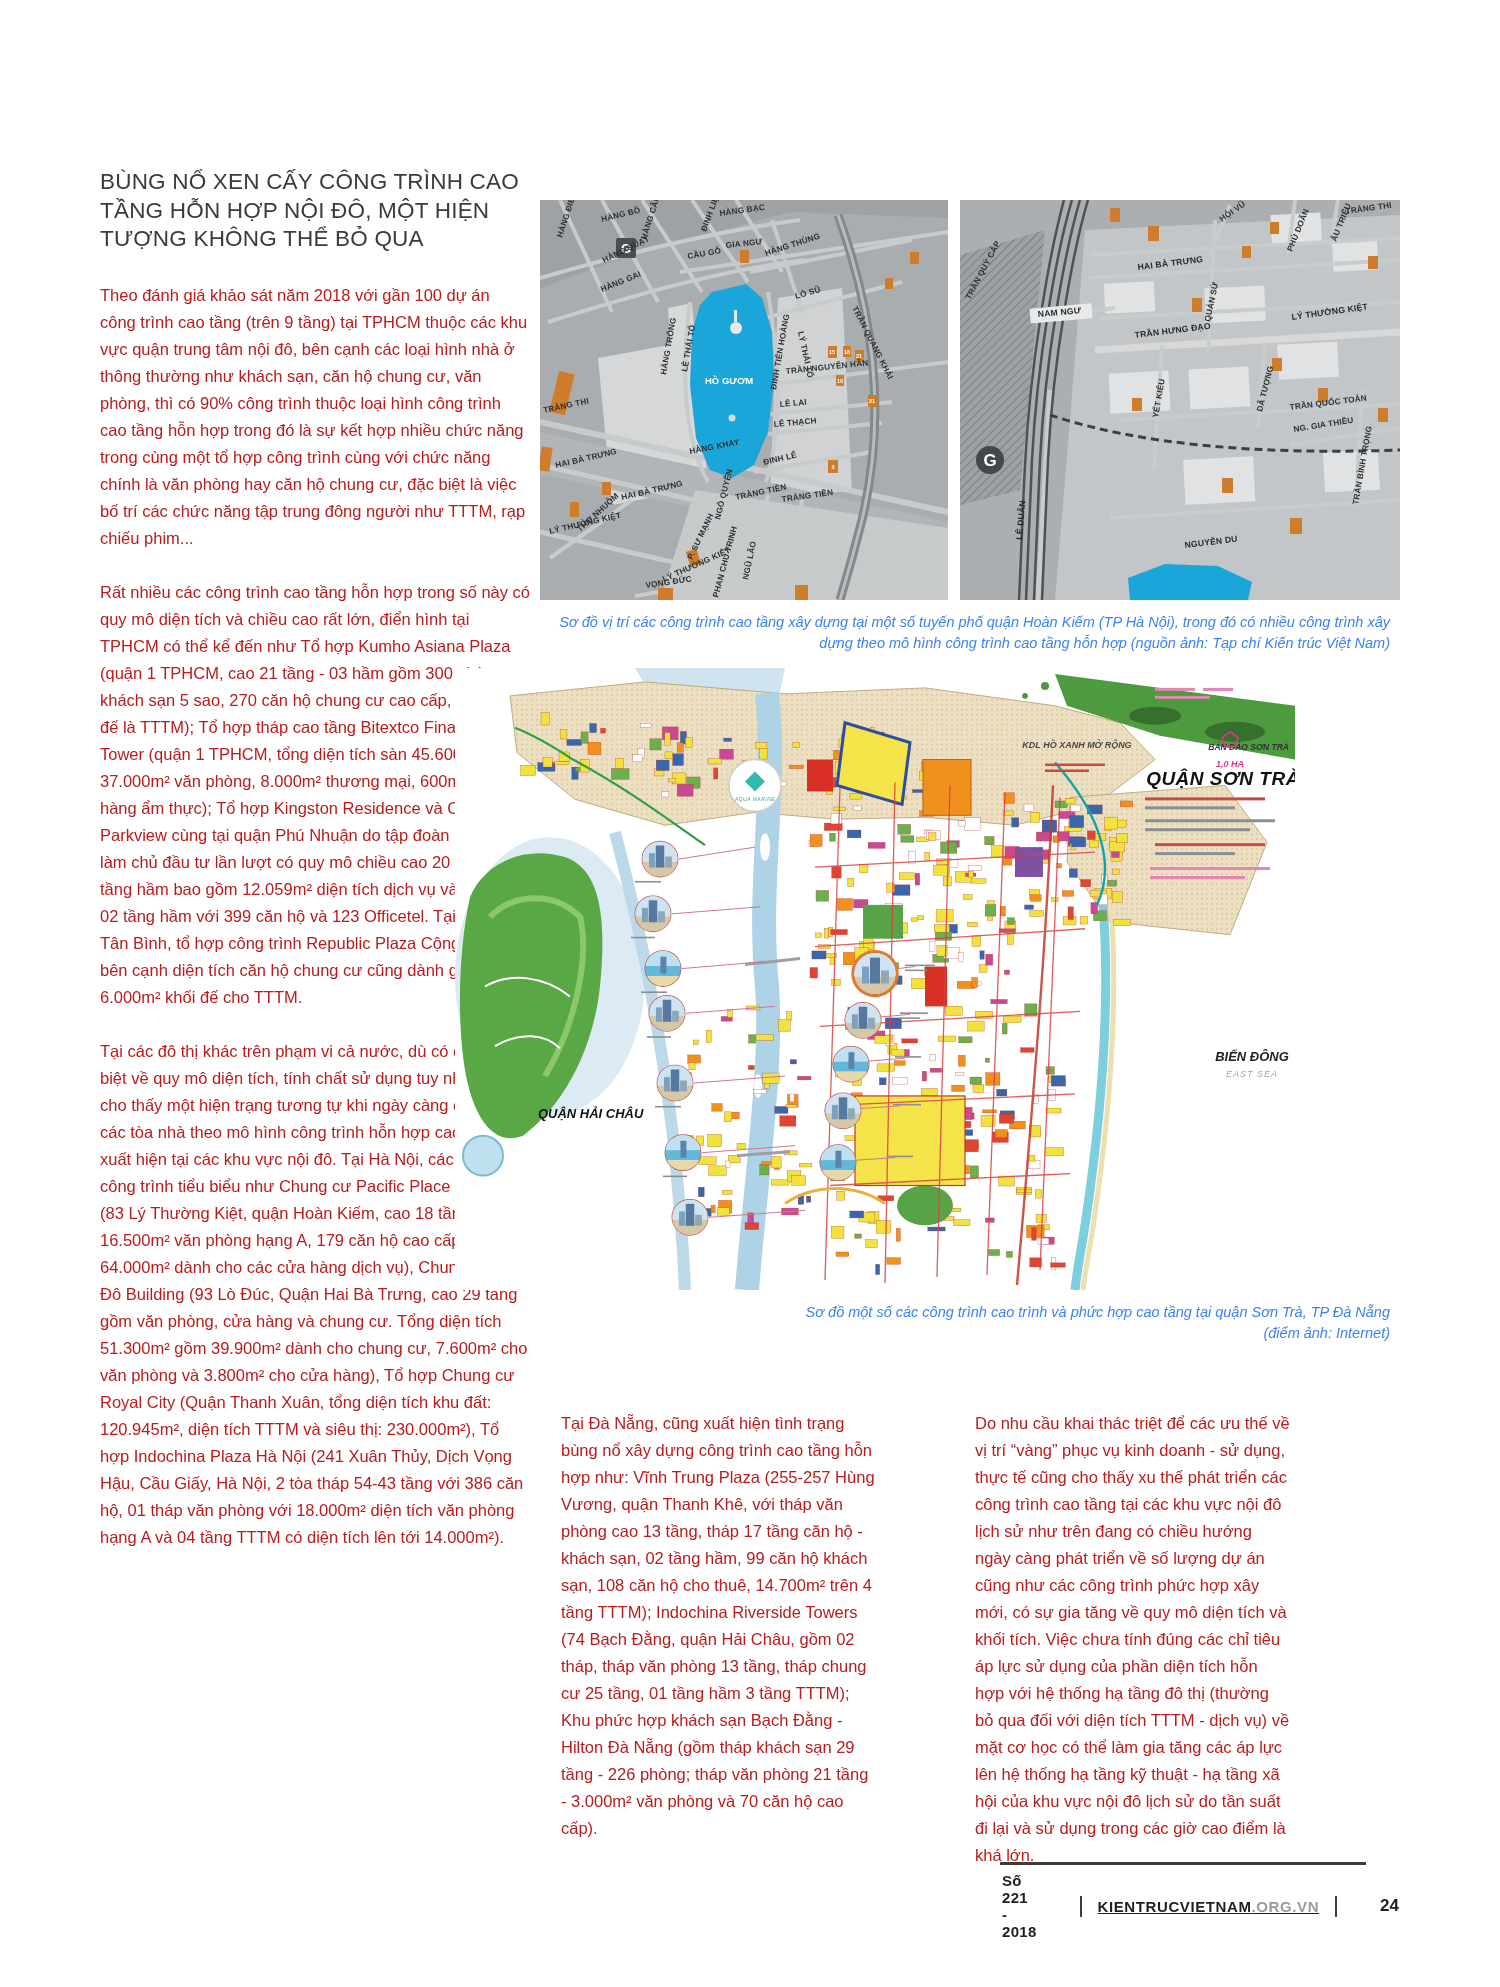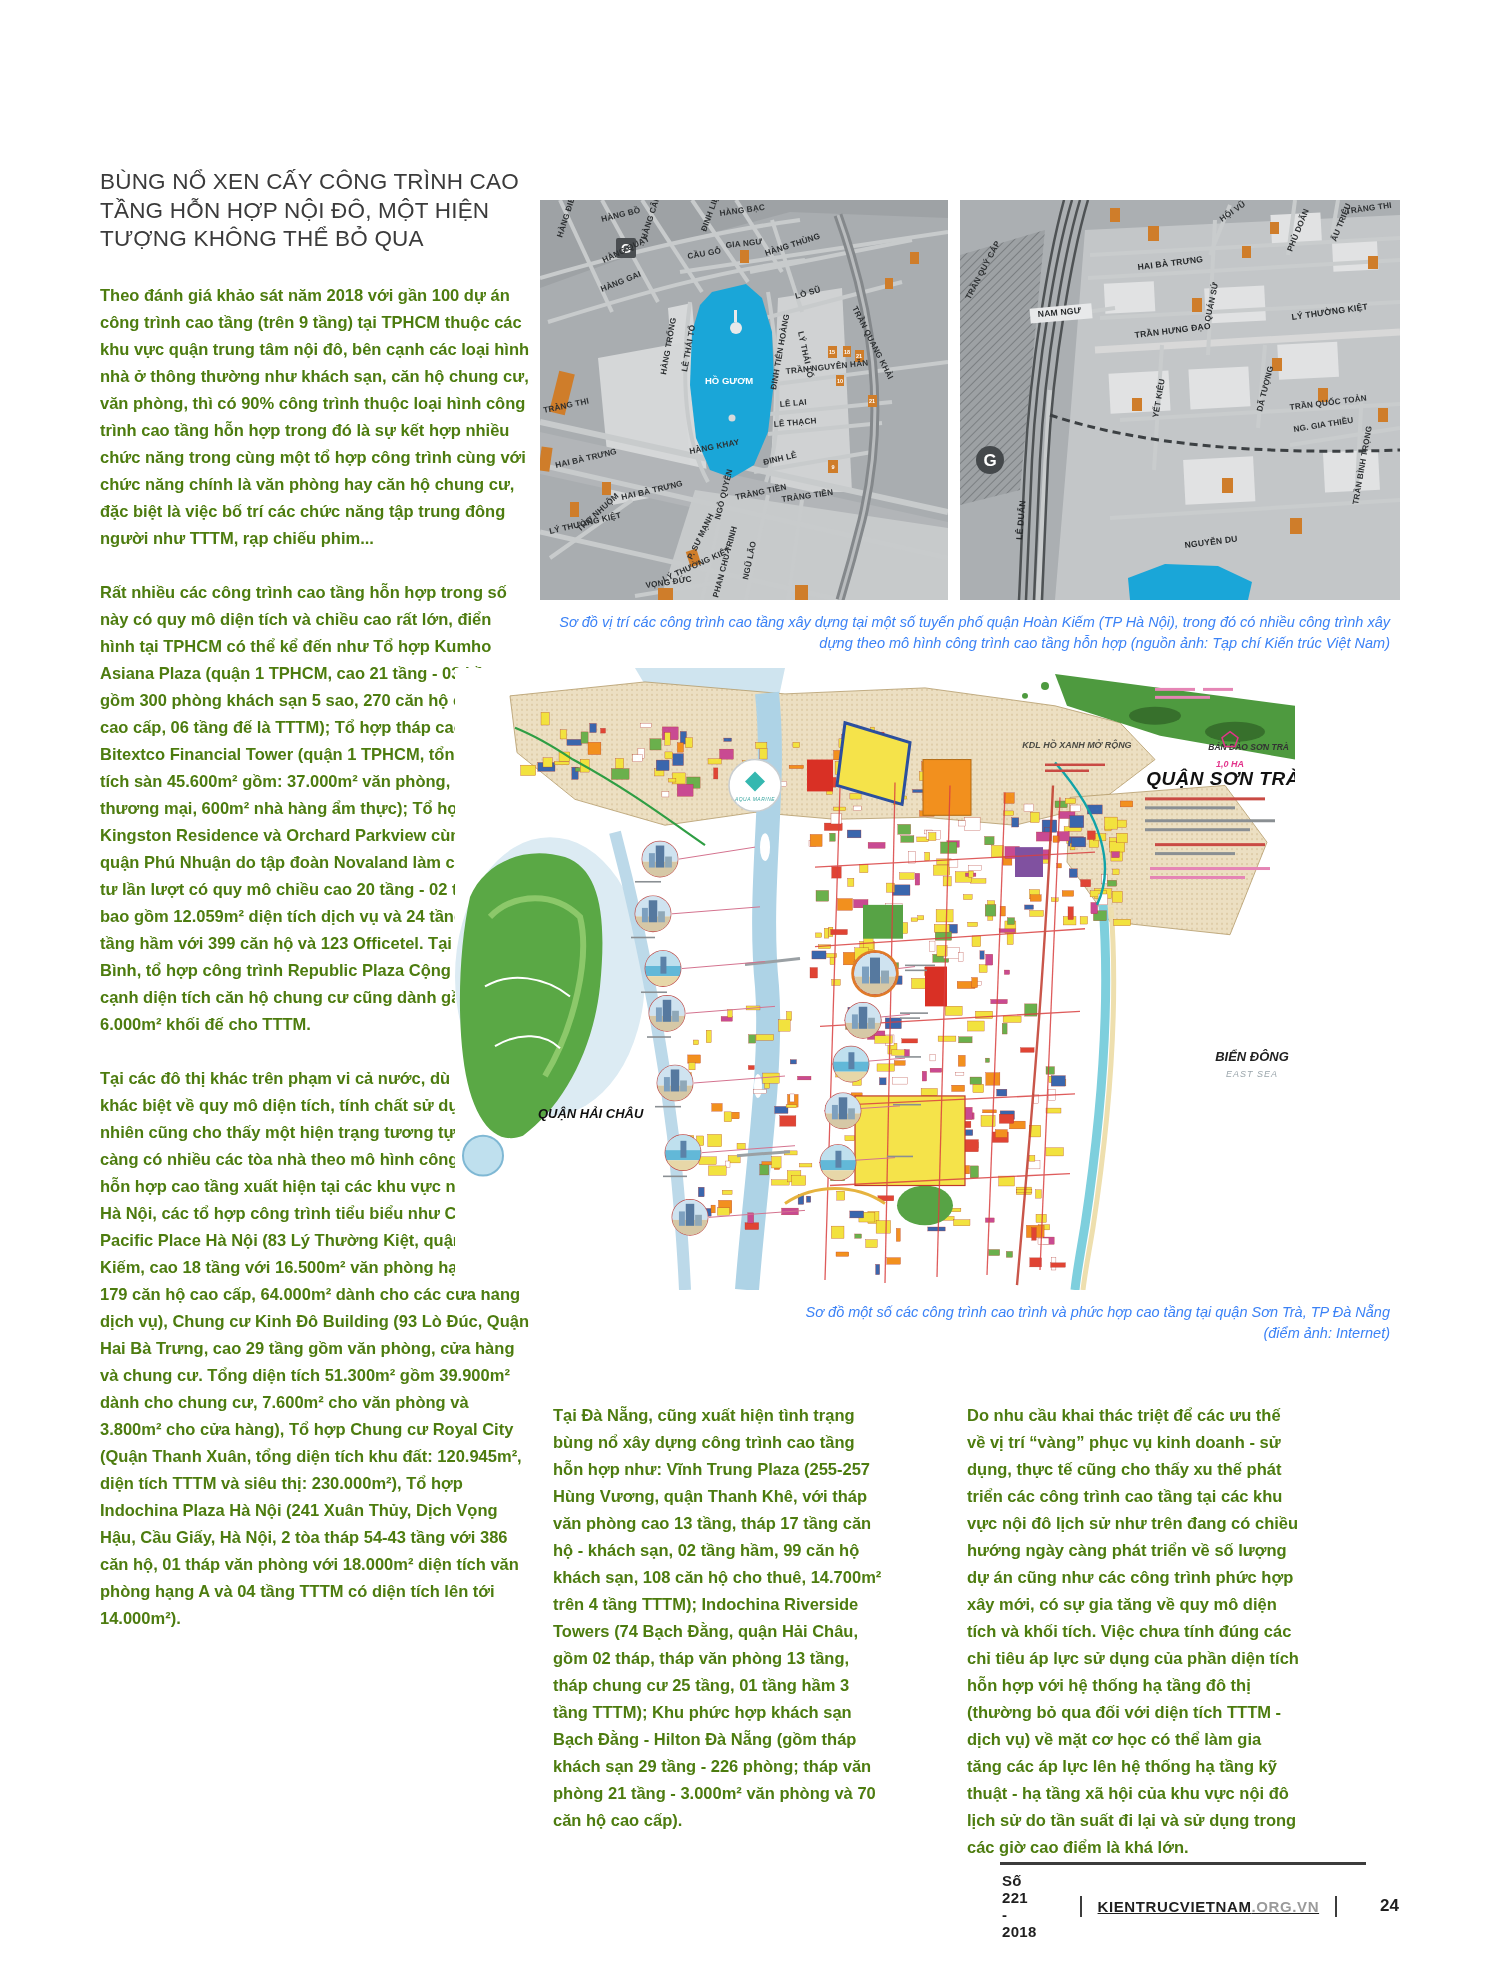--- a/index.html
+++ b/index.html
@@ -1,24 +1,24 @@
 <!DOCTYPE html>
 <html><head>
 <meta charset="utf-8">
 <style>
   html,body{margin:0;padding:0;background:#fff;}
   .page{position:relative;width:1500px;height:1987px;background:#ffffff;overflow:hidden;
         font-family:"Liberation Sans",sans-serif;}
   .left-col{position:absolute;left:100px;top:168px;width:430px;}
   .article-title{margin:0 0 28px 0;font-size:22.5px;line-height:1.27;font-weight:normal;
         color:#3b3b3b;letter-spacing:.2px;}
-  .body-p{margin:0 0 27px 0;font-size:16.5px;line-height:27px;color:#4d7c0f;font-weight:bold;}
+  .body-p{margin:0 0 27px 0;font-size:16.5px;line-height:27px;color:#b91c1c;}
   .mid-col{position:absolute;left:553px;top:1402px;width:332px;}
   .right-col{position:absolute;left:967px;top:1402px;width:332px;}
-  .mid-col .body-p,.right-col .body-p{margin:0;}
+  .mid-col .body-p,.right-col .body-p{margin:8px;}
   figure{margin:0;padding:0;}
   .map1{position:absolute;left:540px;top:200px;width:408px;height:400px;}
   .map2{position:absolute;left:960px;top:200px;width:440px;height:400px;}
   .map1 svg,.map2 svg,.bigmap svg{width:100%;height:100%;display:block;}
   .caption{position:absolute;font-size:14.5px;font-style:italic;color:#3b82f6;line-height:1.45;text-align:right;}
   .cap1{left:540px;top:612px;width:850px;}
   .cap2{left:660px;top:1302px;width:730px;}
   .bigmap{position:absolute;left:455px;top:668px;width:840px;height:622px;font-style:italic;}
   .footer{position:absolute;left:1000px;top:1862px;width:366px;border-top:3px solid #3c3c3c;
         display:flex;align-items:center;padding-top:5px;font-size:15px;color:#1f1f1f;gap:29px;}

